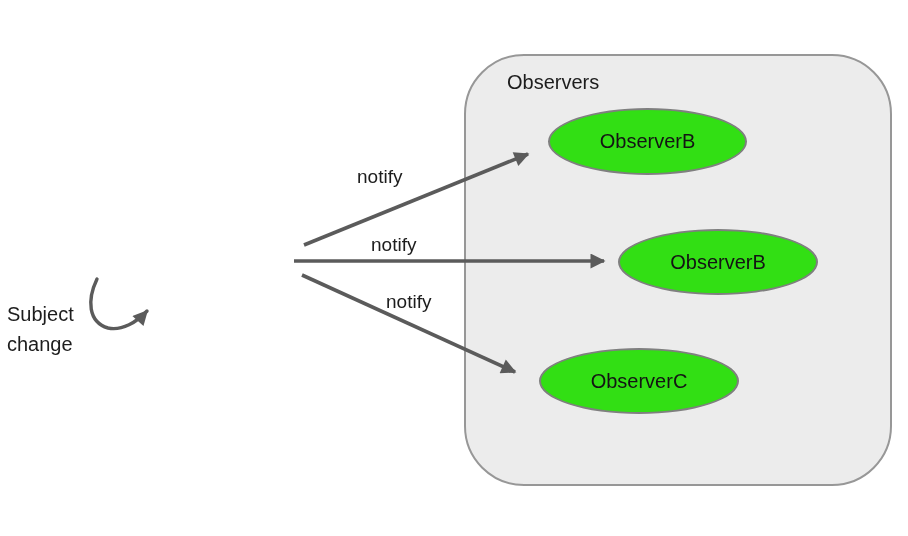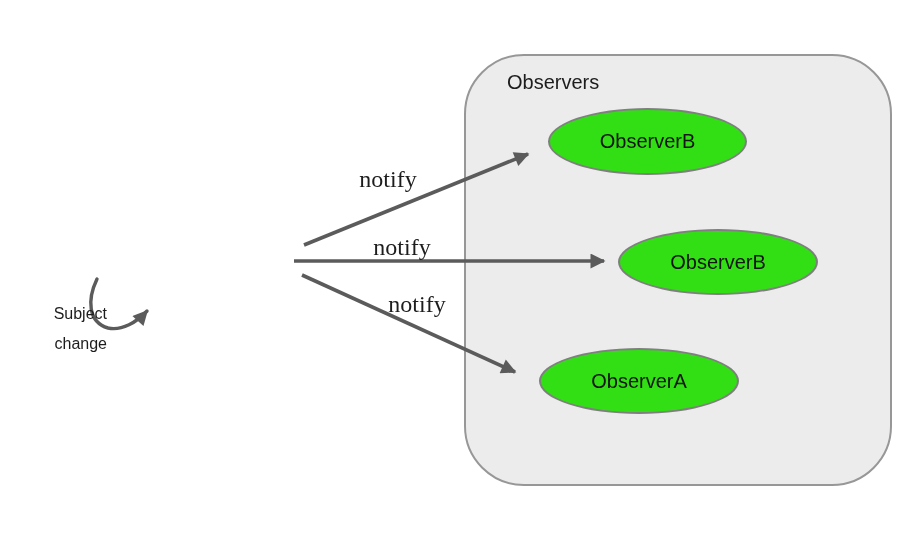--- a/index.html
+++ b/index.html
@@ -51,33 +51,30 @@
     box-sizing:border-box;
     display:flex;align-items:center;justify-content:center;
   }
   .node-label{
     font-size:20px;
     color:#141414;
     white-space:nowrap;
   }
   .edge-label{
     position:absolute;
-    font-size:24px;
+    font-size:19px;
     color:var(--text);
-    text-align:center;
     width:62px;
-    font-family:Liberation Serif, serif;
   }
   .loop-label{
     position:absolute;
     left:7px;top:299px;width:100px;
-    font-size:16px;
+    font-size:20px;
     line-height:30px;
     color:var(--text);
-    text-align:right;
   }
 </style>
 </head>
 <body>
 
 <div class="canvas">
 
   <div class="group"></div>
   <div class="group-label">Observers</div>
 
@@ -96,21 +93,21 @@
 
   <div class="node" style="left:548px;top:108px;width:199px;height:67px">
     <span class="node-label">ObserverB</span>
   </div>
 
   <div class="node" style="left:618px;top:229px;width:200px;height:66px">
     <span class="node-label">ObserverB</span>
   </div>
 
   <div class="node" style="left:539px;top:348px;width:200px;height:66px">
-    <span class="node-label">ObserverA</span>
+    <span class="node-label">ObserverC</span>
   </div>
 
   <span class="edge-label" style="left:357px;top:166px">notify</span>
   <span class="edge-label" style="left:371px;top:234px">notify</span>
   <span class="edge-label" style="left:386px;top:291px">notify</span>
 
   <div class="loop-label">Subject change</div>
 
 </div>
 

